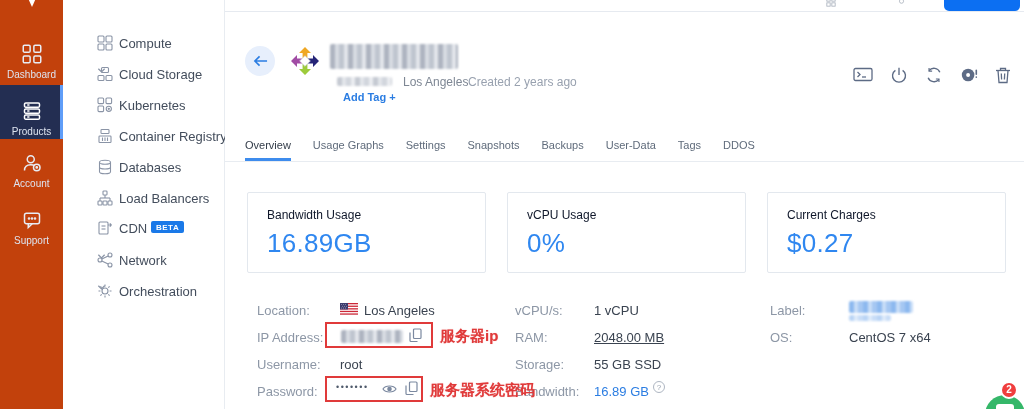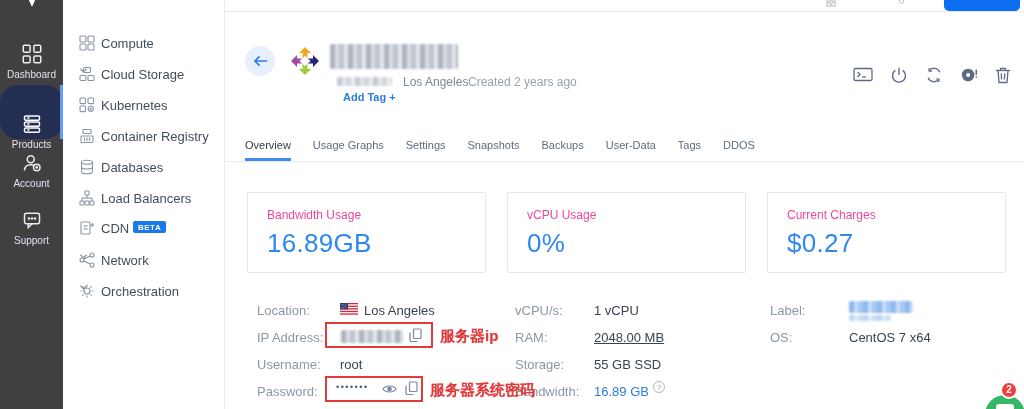--- a/index.html
+++ b/index.html
@@ -3,31 +3,31 @@
 <meta charset="utf-8">
 <style>
   * { margin:0; padding:0; box-sizing:border-box; }
   html,body { width:1024px; height:409px; }
   body { position:relative; overflow:hidden; background:#fff;
          font-family:"Liberation Sans", sans-serif; }
   .abs { position:absolute; }
   svg { display:block; }
 
   
-  #sb1 { position:absolute; left:0; top:0; width:63px; height:409px; background:#404040; }
+  #sb1 { position:absolute; left:0; top:0; width:63px; height:409px; background:#c2410c; }
   .vlogo { position:absolute; left:18px; top:-7px; }
   .sb1-item { position:absolute; left:0; width:63px; display:flex; flex-direction:column;
               align-items:center; gap:5px; color:#dde3ef; font-size:10px; cursor:pointer; padding-top:8px; }
   .sb1-item.active { background:#232e52; }
   .sb1-item.active::after { content:""; position:absolute; right:0; top:0; bottom:0; width:3px; background:#5f9df8; }
 
   
   #sb2 { position:absolute; left:63px; top:0; width:162px; height:409px; background:#fff;
          border-right:1px solid #e8ecf1; }
-  .m-item { position:absolute; left:0; width:100%; height:30px; cursor:pointer; }
+  .m-item { position:absolute; left:18px; width:100%; height:30px; cursor:pointer; }
   .m-item > svg { position:absolute; left:16px; top:7px; color:#8a94a6; }
   .m-label { position:absolute; left:38px; top:8px; font-size:13px; color:#434d5c; white-space:nowrap; }
   .chev { position:absolute; right:13px; top:11px; color:#9aa3b2; }
   .badge-beta { position:absolute; left:70px; top:8px; background:#1a79e8; color:#fff; font-size:8px;
                 font-weight:bold; padding:2px 5px 1px; border-radius:2px; letter-spacing:.5px; }
 
   
   #main { position:absolute; left:225px; top:0; width:799px; height:381px; background:#fff; }
   .topbar { position:absolute; top:0; left:0; width:100%; height:12px; background:#fff;
             border-bottom:1px solid #e6eaf0; }
@@ -52,21 +52,21 @@
   
   .tabs { position:absolute; top:130px; left:0; width:100%; height:32px; border-bottom:1px solid #e8ecf1;
           display:flex; align-items:stretch; padding-left:20px; gap:22px; }
   .tab { font-size:11px; color:#5f6b7b; line-height:31px; cursor:pointer; white-space:nowrap;
          border-bottom:3px solid transparent; }
   .tab.active { color:#333c49; border-bottom-color:#3e8ced; }
 
   
   .cards { position:absolute; top:192px; left:22px; right:18px; display:flex; gap:21px; }
   .card { flex:1; height:81px; background:#fff; border:1px solid #e3e8ee; border-radius:2px; padding:15px 19px; }
-  .card-title { font-size:12px; color:#ec4899; }
+  .card-title { font-size:12px; color:#0f172a; }
   .card-value { font-size:26px; color:#2f87f0; margin-top:6px; letter-spacing:.3px; }
 
   
   .d-label { position:absolute; font-size:13px; color:#8d97a6; white-space:nowrap; }
   .d-value { position:absolute; font-size:13px; color:#3a4350; white-space:nowrap; }
   .d-link  { color:#2b7de2; cursor:pointer; }
   .flag { position:absolute; left:115px; top:303px; }
   .icon-btn { color:#7b89a0; cursor:pointer; position:absolute; }
   .q-icon { position:absolute; left:428px; top:381px; width:12px; height:12px; border:1px solid #aeb6c2;
             border-radius:50%; color:#98a1af; font-size:8px; line-height:11px; text-align:center; }
@@ -99,21 +99,21 @@
       <svg width="20" height="20" viewBox="0 0 16 16" fill="none" stroke="#e8ecf4" stroke-width="1.2">
         <rect x="1" y="1" width="5.5" height="5.5" rx="1"></rect>
           <rect x="9.5" y="1" width="5.5" height="5.5" rx="1"></rect>
         <rect x="1" y="9.5" width="5.5" height="5.5" rx="1"></rect>
           <rect x="9.5" y="9.5" width="5.5" height="5.5" rx="1"></rect>
       </svg>
     </span>
     <span>Dashboard</span>
   </div>
 
-  <div class="sb1-item active" style="top:85px; height:54px; padding-top:29px;border-radius:18px;">
+  <div class="sb1-item active" style="top:85px; height:54px; padding-top:16px;">
     <span>
       <svg width="20" height="20" viewBox="0 0 16 16" fill="none" stroke="#ffffff" stroke-width="1.2">
         <rect x="2" y="1.5" width="12" height="3.4" rx="1"></rect>
           <rect x="2" y="6.3" width="12" height="3.4" rx="1"></rect>
         <rect x="2" y="11.1" width="12" height="3.4" rx="1"></rect>
         <line x1="4.2" y1="3.2" x2="6" y2="3.2"></line>
           <line x1="4.2" y1="8" x2="6" y2="8"></line>
           <line x1="4.2" y1="12.8" x2="6" y2="12.8"></line>
       </svg>
     </span>

